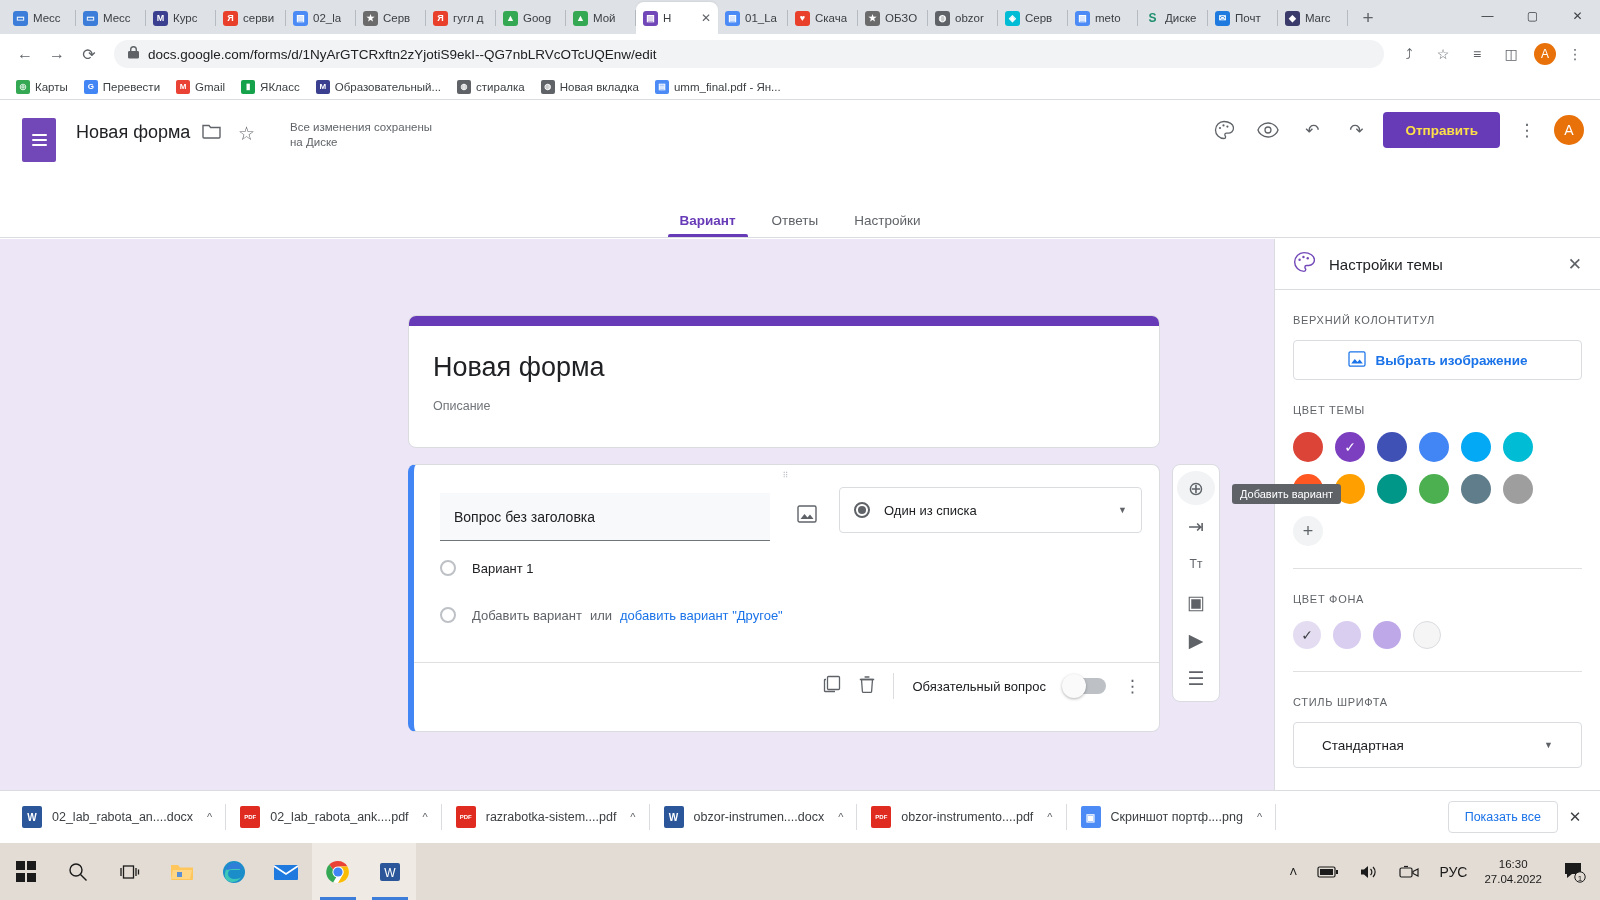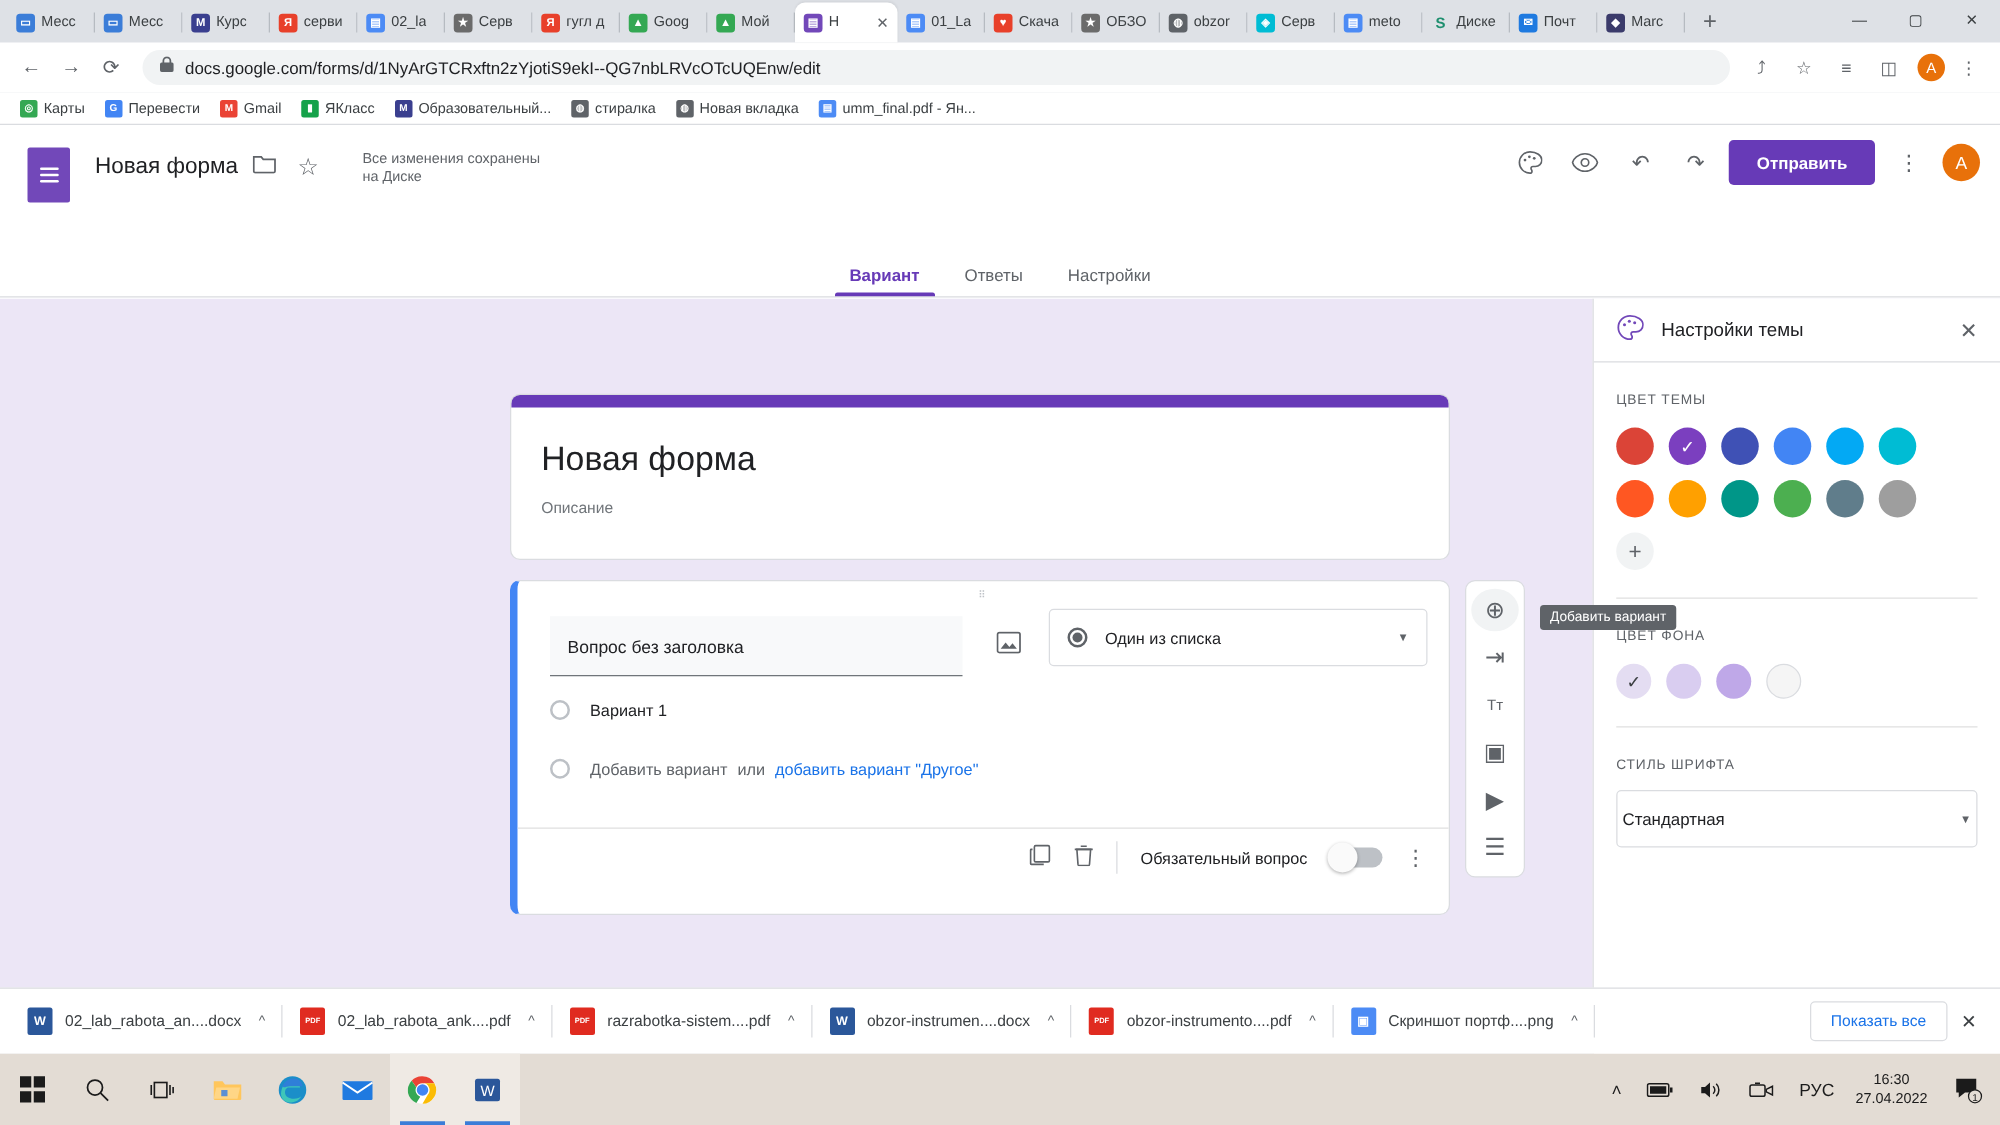--- a/index.html
+++ b/index.html
@@ -61,21 +61,21 @@
   .flogo { position:absolute; left:22px; top:18px; width:34px; height:44px; background:#7248b9;
            border-radius:2px; display:flex; align-items:center; justify-content:center; }
   .flogo .lines { width:15px; }
   .flogo .lines i { display:block; height:2.5px; background:#fff; margin:2.5px 0; border-radius:1px;}
   .ftitle { position:absolute; left:76px; top:22px; font-size:18px; color:#202124; }
   .ficon { position:absolute; color:#5f6368; font-size:16px; }
   .fsaved { position:absolute; left:290px; top:20px; font-size:11.5px; color:#5f6368; line-height:15px; }
   .hactions { position:absolute; right:16px; top:12px; display:flex; align-items:center; gap:10px; }
   .hbtn { width:34px; height:34px; border-radius:50%; display:flex; align-items:center; justify-content:center;
           color:#5f6368; font-size:17px; }
-  .sendbtn { height:36px; padding:0 22px; background:#673ab7; color:#ffffff; border-radius:4px;
+  .sendbtn { height:36px; padding:0 22px; background:#673ab7; color:#fde047; border-radius:4px;
              display:flex; align-items:center; font-size:13.5px; font-weight:bold; }
   .avatarbig { width:30px; height:30px; border-radius:50%; background:#e8710a; color:#fff;
                display:flex; align-items:center; justify-content:center; font-size:14px; }
 
   
   .ftabs { height:38px; display:flex; align-items:flex-end; justify-content:center; gap:12px;
            border-bottom:1px solid #dadce0; background:#fff; }
   .ftab { padding:0 12px 9px; font-size:13.5px; color:#5f6368; position:relative; }
   .ftab.on { color:#673ab7; font-weight:bold; }
   .ftab.on::after { content:""; position:absolute; left:0; right:0; bottom:0; height:3px; background:#673ab7;
@@ -139,21 +139,21 @@
              align-items:center; justify-content:center; gap:10px; color:#1a73e8; font-size:13.5px; font-weight:bold; }
   .swatches { margin-top:16px; display:flex; flex-wrap:wrap; gap:12px 12px; max-width:250px; }
   .sw { width:30px; height:30px; border-radius:50%; display:flex; align-items:center; justify-content:center;
         color:#fff; font-size:14px; }
   .sw.addbtn { background:#f1f3f4; color:#5f6368; font-size:18px; }
   .sw.bg { width:28px; height:28px; }
   .sw.bg.sel { color:#3c4043; }
   .sw.bg.outline { border:1px solid #dadce0; }
   .tp-div { margin:22px 0 0; height:1px; background:#e0e0e0; }
   .selectbox { margin-top:14px; height:46px; border:1px solid #dadce0; border-radius:4px; display:flex;
-               align-items:center; padding:0 4px; font-size:13.5px; color:#202124; }
+               align-items:center; padding:0 28px; font-size:13.5px; color:#202124; }
   .selectbox .caret { margin-left:auto; color:#5f6368; font-size:9px; }
 
   
   .dlbar { position:absolute; left:0; top:790px; width:1600px; height:53px; background:#fff;
            border-top:1px solid #dadce0; display:flex; align-items:center; padding:0 8px; }
   .dlitem { display:flex; align-items:center; gap:10px; padding:0 14px; height:38px; position:relative; }
   .dlitem .fi { width:20px; height:22px; display:flex; align-items:center; justify-content:center;
                 font-size:8px; font-weight:bold; color:#fff; border-radius:2px; }
   .dlitem .nm { font-size:12.5px; color:#3c4043; white-space:nowrap; }
   .dlitem .ch { font-size:11px; color:#5f6368; margin-left:4px; }
@@ -470,20 +470,32 @@
                   <path d="M10 1.5a8.5 8.5 0 0 0 0 17c.9 0 1.6-.7 1.6-1.6 0-.4-.2-.8-.4-1.1-.3-.3-.4-.6-.4-1 0-.9.7-1.6 1.6-1.6h1.9A5.2 5.2 0 0 0 19.5 8c0-3.6-4.3-6.5-9.5-6.5z" fill="none" stroke="#7248b9" stroke-width="1.3"></path>
                   <circle cx="6" cy="8" r="1.1" fill="#7248b9"></circle>
                   <circle cx="9.5" cy="5.4" r="1.1" fill="#7248b9"></circle>
                   <circle cx="13.4" cy="6.6" r="1.1" fill="#7248b9"></circle>
                 </svg>
             </span>
             <span class="ttl">Настройки темы</span>
             <span class="x">✕</span>
           </div>
 
+          <div class="tp-sec">
+            <div class="tp-lbl">ВЕРХНИЙ КОЛОНТИТУЛ</div>
+            <div class="imgpick">
+              <span>
+                <svg width="18" height="16" viewBox="0 0 20 18">
+                    <rect x="1" y="1" width="18" height="16" rx="1.5" fill="none" stroke="#1a73e8" stroke-width="1.4"></rect>
+                    <path d="M3.5 14l4-5 3 3.5 2.5-3 3.5 4.5z" fill="#1a73e8"></path>
+                  </svg>
+              </span>
+              <span>Выбрать изображение</span>
+            </div>
+          </div>
 
           <div class="tp-sec">
             <div class="tp-lbl">ЦВЕТ ТЕМЫ</div>
             <div class="swatches" id="themeSwatches">
                 <div class="sw" style="background: rgb(219, 68, 55);"></div>
                 <div class="sw" style="background: rgb(123, 63, 191);">✓</div>
                 <div class="sw" style="background: rgb(63, 81, 181);"></div>
                 <div class="sw" style="background: rgb(66, 133, 244);"></div>
                 <div class="sw" style="background: rgb(3, 169, 244);"></div>
                 <div class="sw" style="background: rgb(0, 188, 212);"></div>

